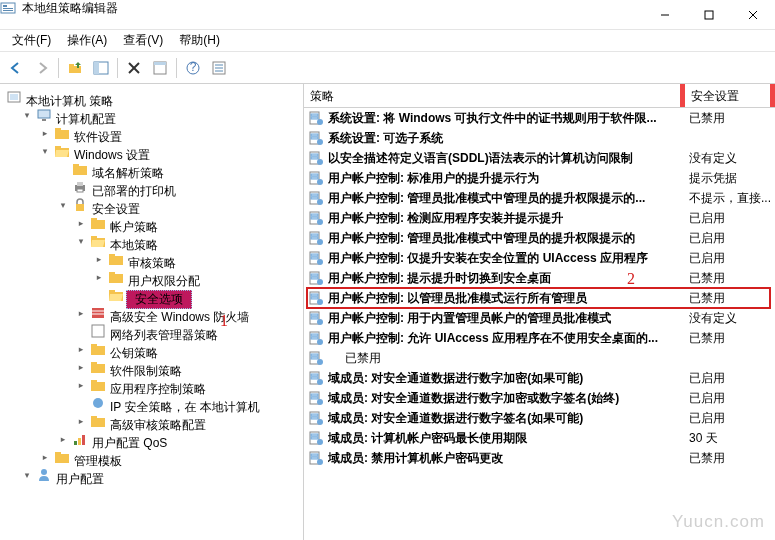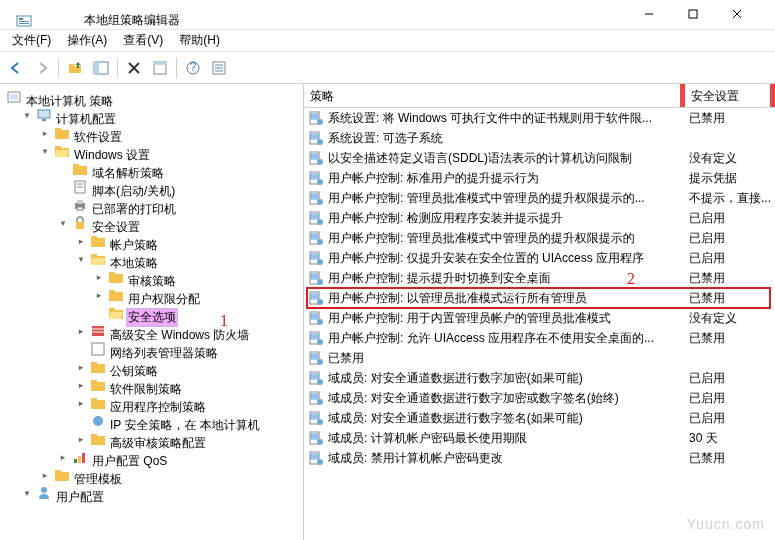--- a/index.html
+++ b/index.html
@@ -1,18 +1,18 @@
 <!DOCTYPE html>
 <html><head>
 <meta charset="utf-8">
 <style>
 * { box-sizing: border-box; margin: 0; padding: 0; font-family: "Microsoft YaHei", "Segoe UI", sans-serif; font-size: 12px; }
 body { background: #fff; width: 775px; height: 540px; overflow: hidden; position: relative; }
 
-.titlebar { height: 30px; background: #fff; display: flex; align-items: flex-end; padding: 0 16px; border-bottom: 1px solid #e5e5e5; gap: 46px; }
+.titlebar { height: 30px; background: #fff; display: flex; align-items: flex-start; padding: 0 0; border-bottom: 1px solid #e5e5e5; }
 .titlebar .app-icon { width: 16px; height: 16px; margin-right: 6px; }
 .titlebar .title { flex: 1; color: #000; }
 .win-btns { display: flex; gap: 0; }
 .win-btn { width: 44px; height: 30px; display: flex; align-items: center; justify-content: center; color: #333; cursor: pointer; }
 
 .menubar { height: 22px; display: flex; align-items: center; padding: 0 4px; border-bottom: 1px solid #e5e5e5; }
 .menu-item { padding: 2px 8px; cursor: pointer; }
 
 .toolbar { height: 32px; display: flex; align-items: center; padding: 2px 4px; border-bottom: 1px solid #d0d0d0; gap: 2px; }
 .tool-btn { width: 24px; height: 24px; display: flex; align-items: center; justify-content: center; cursor: pointer; border-radius: 2px; }
@@ -20,48 +20,48 @@
 
 .content { display: flex; height: calc(100% - 84px); }
 .tree-panel { width: 304px; border-right: 1px solid #d0d0d0; overflow: auto; padding: 4px 2px; position: relative; }
 .list-panel { flex: 1; overflow: auto; position: relative; }
 
 .tree-node { display: flex; align-items: center; height: 18px; padding: 1px 0; white-space: nowrap; cursor: default; }
 .tree-node .expander { width: 14px; height: 14px; display: flex; align-items: center; justify-content: center; cursor: pointer; font-size: 9px; color: #666; }
 .tree-node .expander.empty { visibility: hidden; }
 .tree-node .icon { width: 16px; height: 16px; margin: 0 2px; display: flex; align-items: center; justify-content: center; }
 .tree-node .label { padding: 1px 2px; margin-top: 8px; }
-.tree-node.selected .label { background: #f0abfc; border: 1px dotted #99c2e8; padding: 0 1px; }
+.tree-node.selected .label { background: #be185d; border: 1px dotted #99c2e8; padding: 0 8px; }
 
 .indent-0 { padding-left: 2px; }
 .indent-1 { padding-left: 18px; }
 .indent-2 { padding-left: 36px; }
 .indent-3 { padding-left: 54px; }
 .indent-4 { padding-left: 72px; }
 .indent-5 { padding-left: 90px; }
 
 .list-header { height: 24px; display: flex; border-bottom: 1px solid #d0d0d0; background: #fff; position: sticky; top: 0; }
 .list-header .col { padding: 4px 6px; border-right: 5px solid #ef4444; }
 .col-policy { flex: 1; }
 .col-setting { width: 90px; }
 
 .list-row { display: flex; align-items: center; height: 20px; padding: 0 4px; white-space: nowrap; }
 .list-row .icon { width: 16px; height: 16px; margin-right: 4px; flex-shrink: 0; }
-.list-row .policy-text { flex: 1; overflow: hidden; text-overflow: ellipsis; padding-right: 8px; }
-.list-row .setting-text { width: 82px; overflow: hidden; text-overflow: ellipsis; }
+.list-row .policy-text { flex: 1; overflow: hidden; text-overflow: ellipsis; padding-right: 8px; font-weight: bold; }
+.list-row .setting-text { width: 82px; overflow: hidden; text-overflow: ellipsis; margin-left: 17px; }
 .list-row.highlighted { position: relative; }
 .list-row.highlighted::before{ content:''; position:absolute; left:2px; right:4px; top:-1px; bottom:-1px; border:2px solid #d42020; pointer-events:none; }
 
 .annotation { position: absolute; color: #d42020; font-size: 16px; font-weight: 400; font-family: serif; z-index: 10; pointer-events: none; }
 
 .folder-closed { fill: #f5c34d; }
 .folder-open { fill: #f5c34d; }
 .policy-icon-rect { fill: #cfe2f3; stroke: #6fa8dc; }
 
-.watermark { position: absolute; right: 10px; bottom: 8px; color: #d0d0d0; font-size: 14px; letter-spacing: 1px; pointer-events: none; }
+.watermark { position: absolute; right: 10px; bottom: 8px; color: #d0d0d0; font-size: 17px; letter-spacing: 1px; pointer-events: none; }
 </style>
 </head>
 <body>
 
 <div class="titlebar">
   <span class="app-icon">
     <svg viewBox="0 0 16 16" width="16" height="16">
         <rect x="1" y="3" width="14" height="10" fill="#fff" stroke="#5b8ab3"></rect>
         <rect x="3" y="5" width="4" height="2" fill="#5b8ab3"></rect>
         <rect x="3" y="8" width="10" height="1" fill="#5b8ab3"></rect>
@@ -202,31 +202,20 @@
       <span class="expander empty">▸</span>
       <span class="icon">
           <svg width="16" height="16" viewBox="0 0 16 16">
             <rect x="1" y="5" width="14" height="9" class="folder-closed"></rect>
             <rect x="1" y="3" width="6" height="3" class="folder-closed"></rect>
           </svg>
         </span>
       <span class="label">域名解析策略</span>
     </div>
 
-    <div class="tree-node indent-3">
-      <span class="expander empty">▸</span>
-      <span class="icon">
-          <svg width="16" height="16" viewBox="0 0 16 16">
-            <rect x="3" y="2" width="10" height="12" fill="#fff" stroke="#888"></rect>
-            <line x1="5" y1="5" x2="11" y2="5" stroke="#888"></line>
-            <line x1="5" y1="8" x2="11" y2="8" stroke="#888"></line>
-          </svg>
-        </span>
-      <span class="label">脚本(启动/关机)</span>
-    </div>
 
     <div class="tree-node indent-3">
       <span class="expander empty">▸</span>
       <span class="icon">
           <svg width="16" height="16" viewBox="0 0 16 16">
             <rect x="3" y="6" width="10" height="6" fill="#888"></rect>
             <rect x="5" y="3" width="6" height="4" fill="#ccc"></rect>
             <rect x="5" y="10" width="6" height="3" fill="#fff" stroke="#888"></rect>
           </svg>
         </span>

